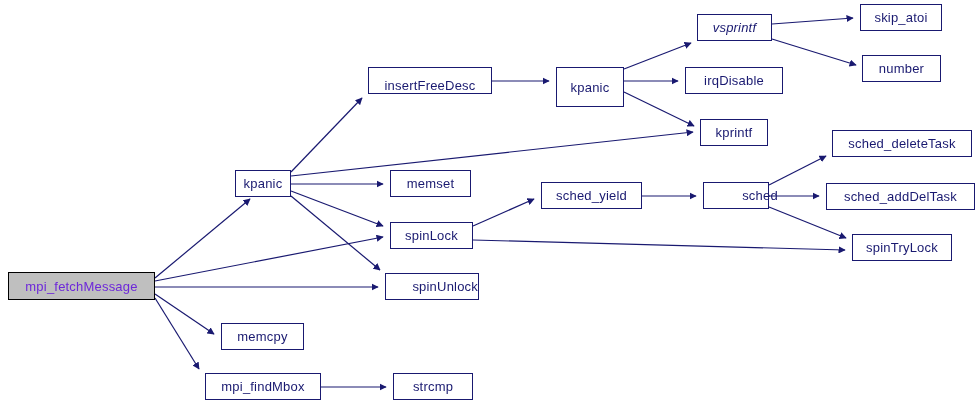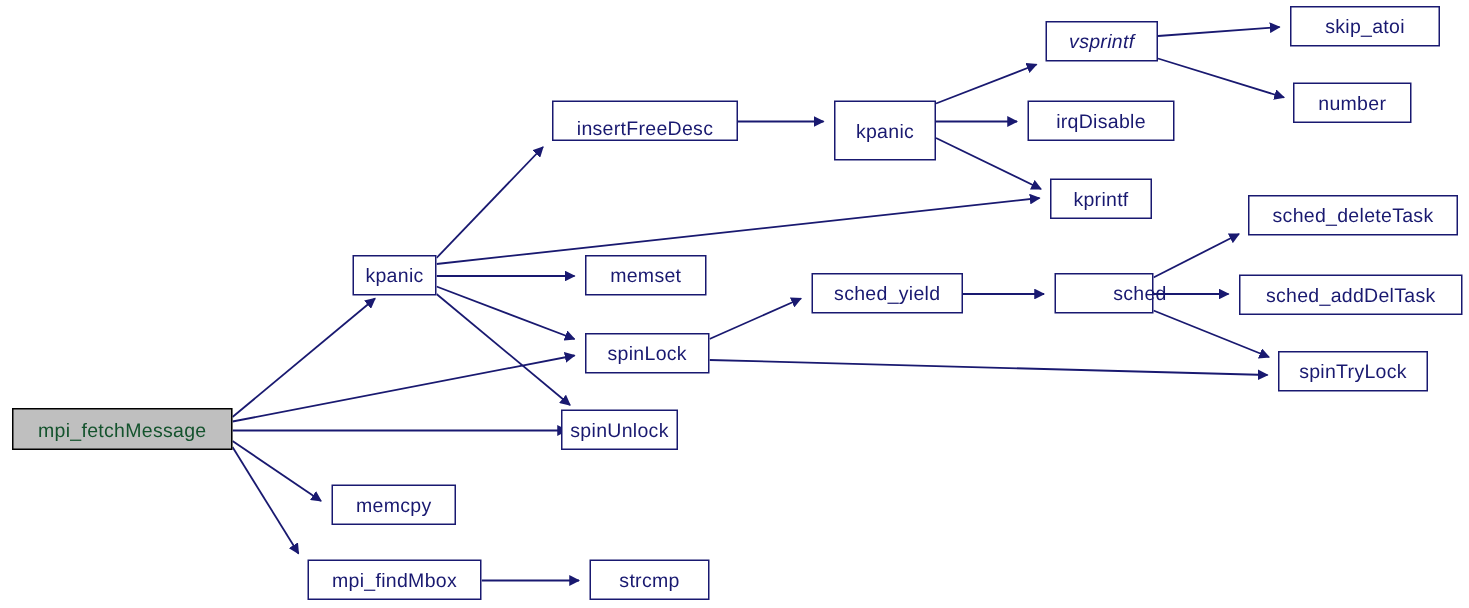--- a/index.html
+++ b/index.html
@@ -37,21 +37,21 @@
     display: flex;
     align-items: center;
     justify-content: center;
     white-space: nowrap;
     letter-spacing: 0.2px;
     z-index: 2;
   }
   .node.highlight {
     background: #bfbfbf;
     border: 1px solid #000000;
-    color: #14532d;
+    color: #6d28d9;
   }
 </style>
 </head>
 <body>
 
 <div id="graph">
 
   <svg id="edge-layer" viewBox="0 0 979 405" width="979" height="405">
     <defs>
       <marker id="arrow" viewBox="0 0 10 10" refX="9" refY="5" markerWidth="6" markerHeight="6" orient="auto-start-reverse">
@@ -100,21 +100,21 @@
       </div>
       <div class="node" style="left: 368px; top: 67px; width: 124px; height: 27px; align-items: flex-end;">
         <span>insertFreeDesc</span>
       </div>
       <div class="node" style="left: 390px; top: 170px; width: 81px; height: 27px;">
         <span>memset</span>
       </div>
       <div class="node" style="left: 390px; top: 222px; width: 83px; height: 27px;">
         <span>spinLock</span>
       </div>
-      <div class="node" style="left: 374px; top: 273px; width: 78px; height: 27px;">
+      <div class="node" style="left: 385px; top: 273px; width: 94px; height: 27px; justify-content: flex-end;">
         <span>spinUnlock</span>
       </div>
       <div class="node" style="left: 393px; top: 373px; width: 80px; height: 27px;">
         <span>strcmp</span>
       </div>
       <div class="node" style="left: 556px; top: 67px; width: 68px; height: 40px;">
         <span>kpanic</span>
       </div>
       <div class="node" style="left: 541px; top: 182px; width: 101px; height: 27px;">
         <span>sched_yield</span>
@@ -124,21 +124,21 @@
       </div>
       <div class="node" style="left: 685px; top: 67px; width: 98px; height: 27px;">
         <span>irqDisable</span>
       </div>
       <div class="node" style="left: 700px; top: 119px; width: 68px; height: 27px;">
         <span>kprintf</span>
       </div>
       <div class="node" style="left: 703px; top: 182px; width: 66px; height: 27px; padding-left: 48px;">
         <span>sched</span>
       </div>
-      <div class="node" style="left: 860px; top: 4px; width: 100px; height: 27px;">
+      <div class="node" style="left: 860px; top: 4px; width: 82px; height: 27px;">
         <span>skip_atoi</span>
       </div>
       <div class="node" style="left: 862px; top: 55px; width: 79px; height: 27px;">
         <span>number</span>
       </div>
       <div class="node" style="left: 832px; top: 130px; width: 140px; height: 27px;">
         <span>sched_deleteTask</span>
       </div>
       <div class="node" style="left: 826px; top: 183px; width: 149px; height: 27px;">
         <span>sched_addDelTask</span>

